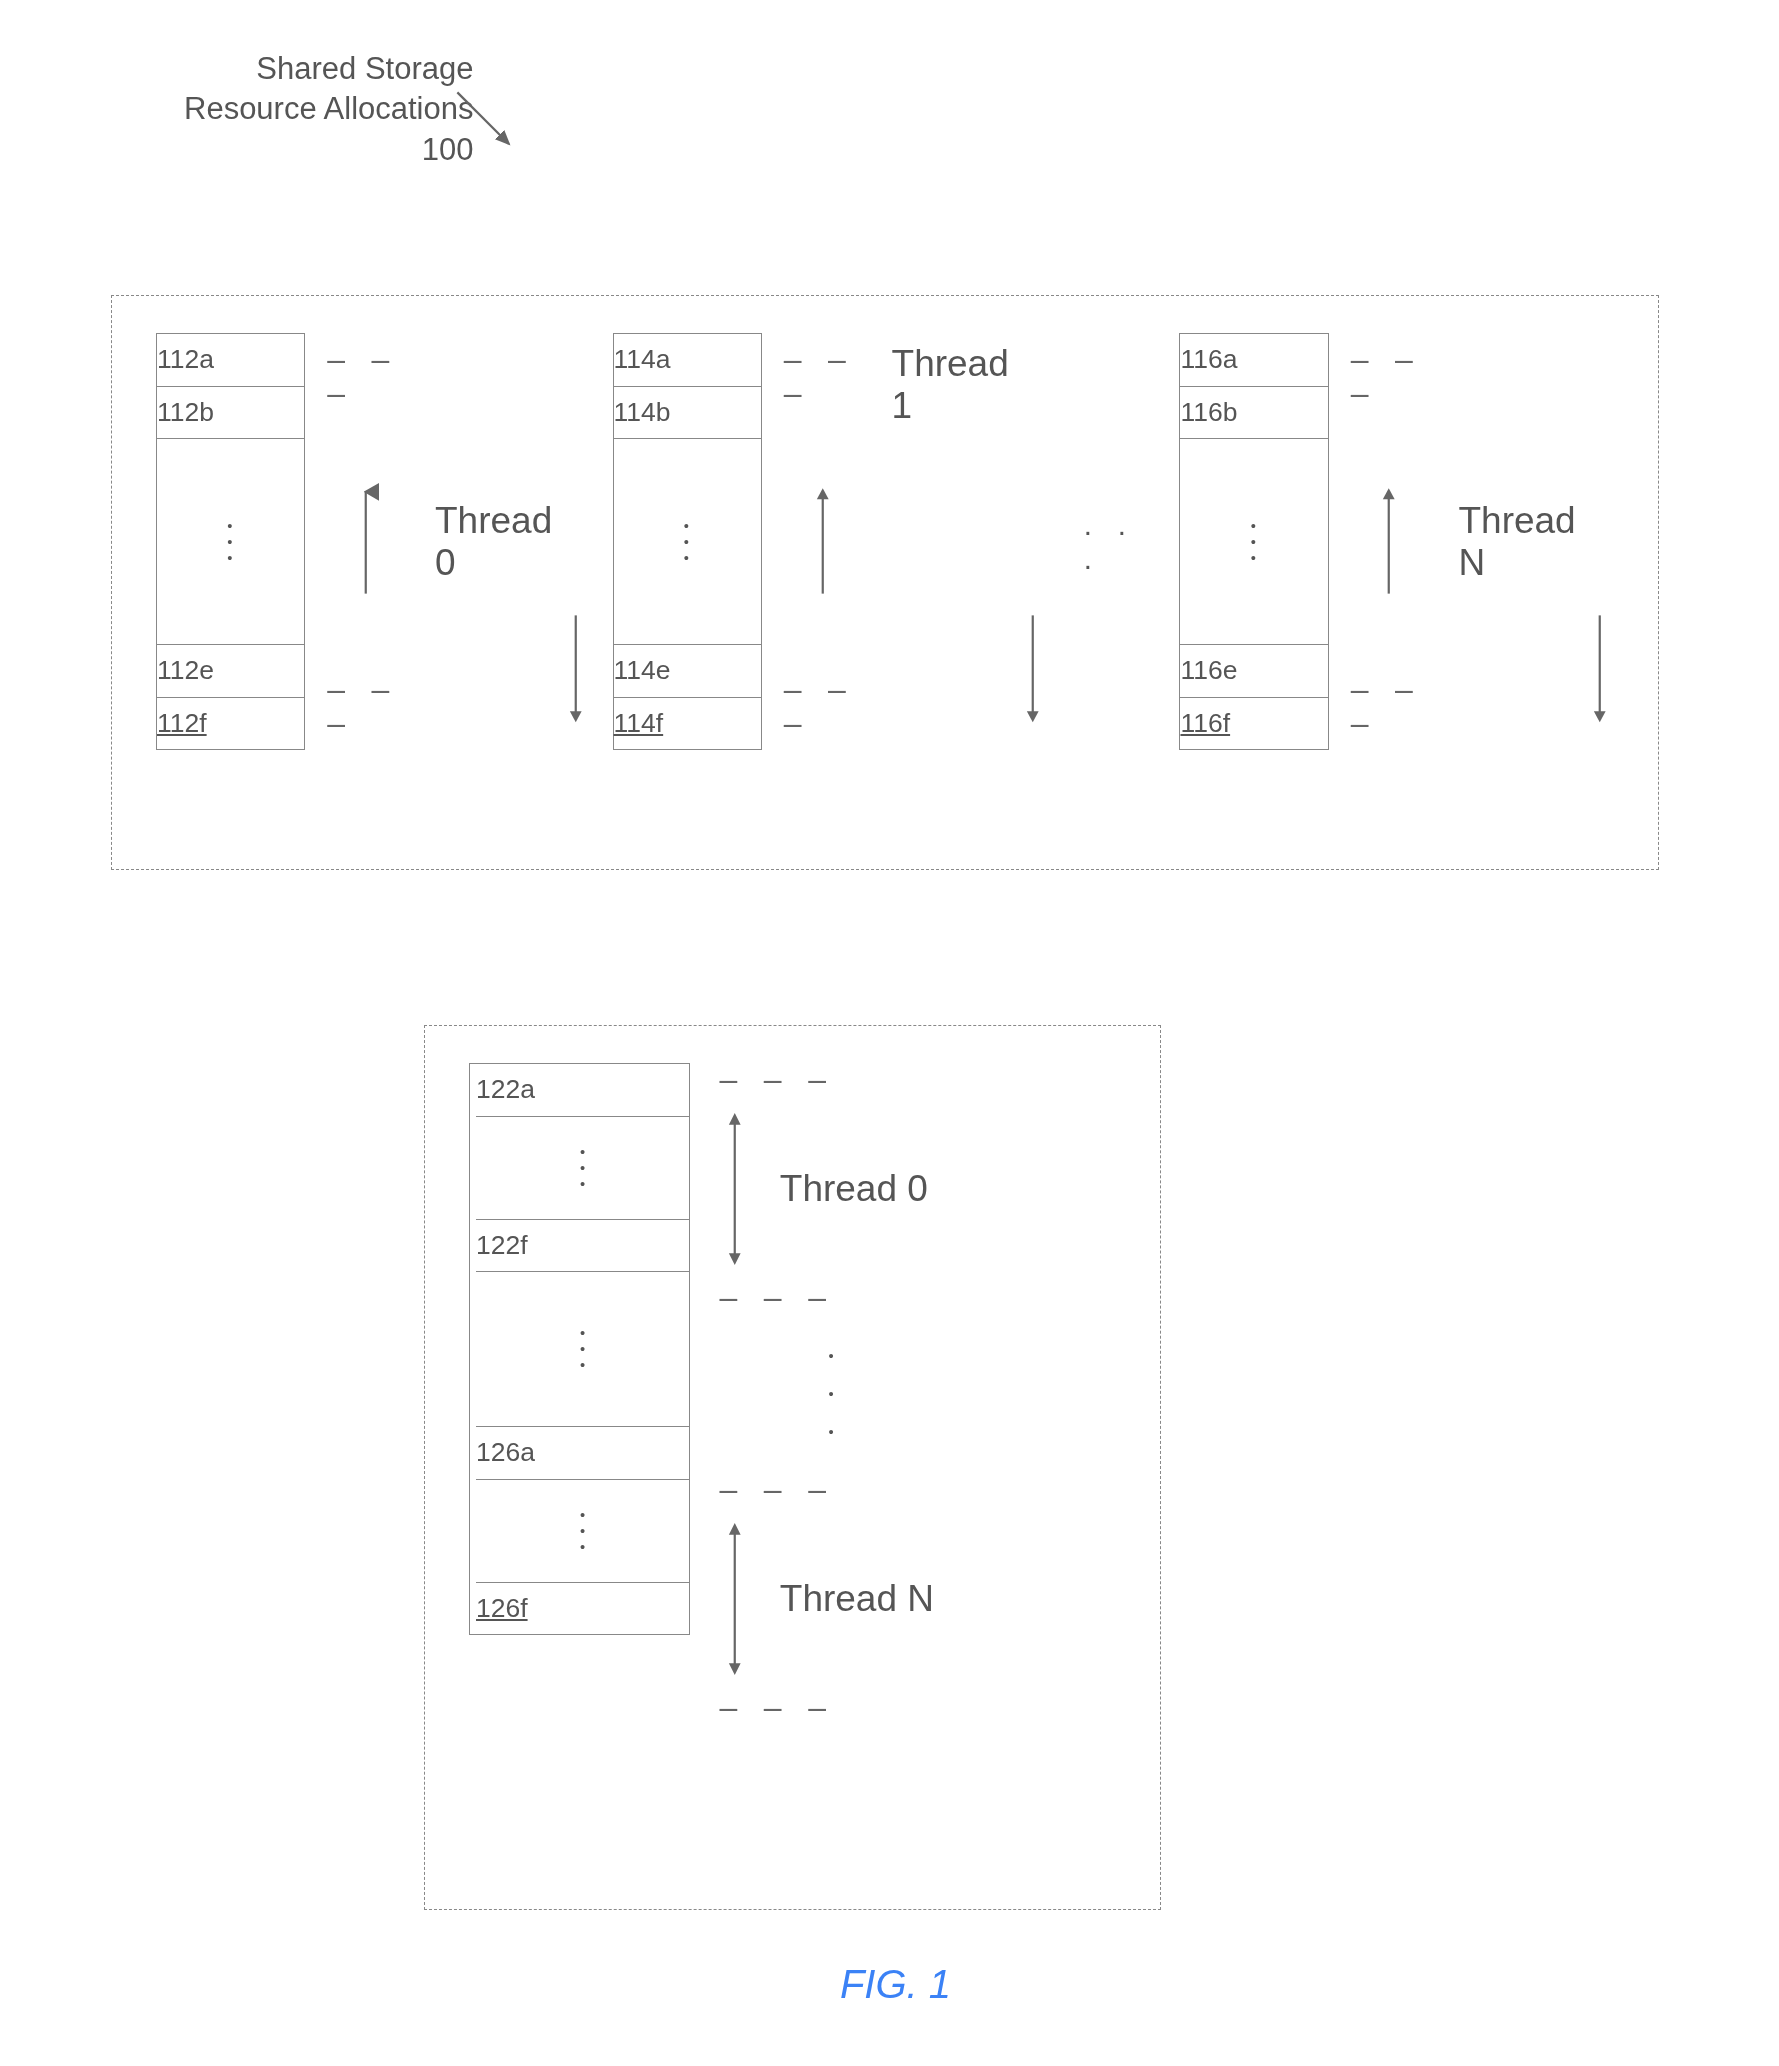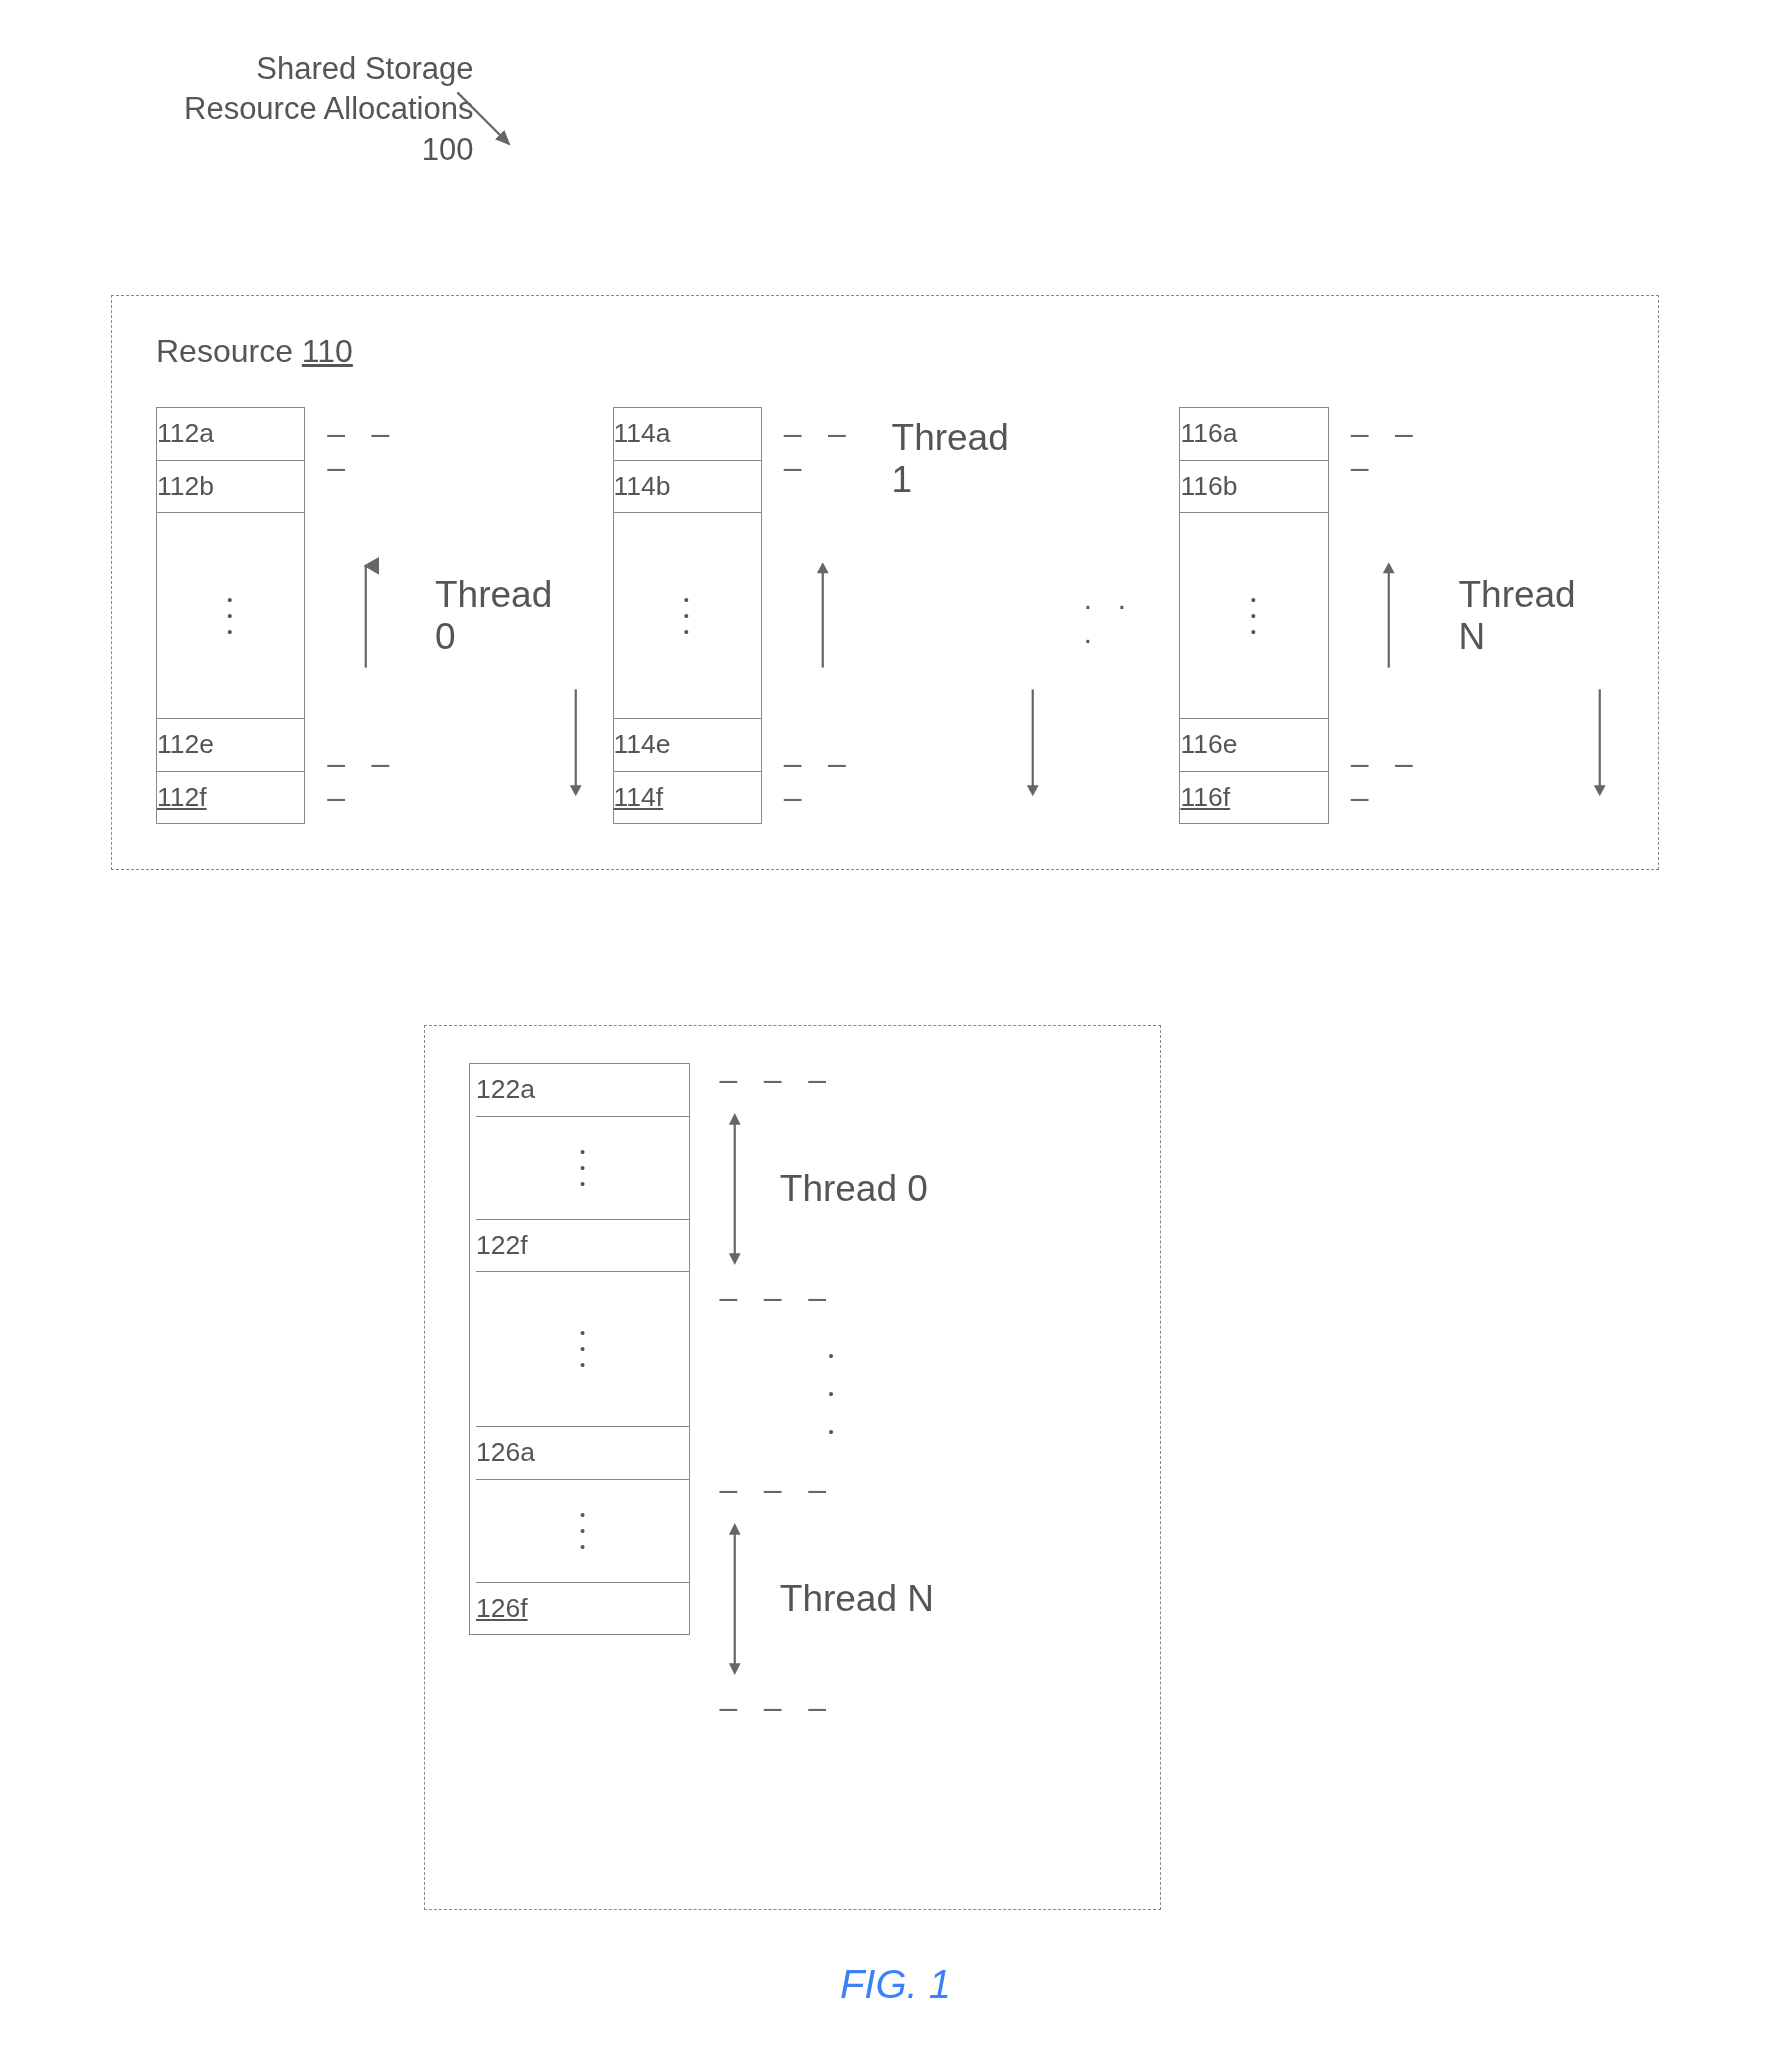--- a/index.html
+++ b/index.html
@@ -149,24 +149,20 @@
 <svg class="title-arrow" width="81" height="81" viewBox="0 0 110 110">
   <defs>
     <marker id="ah1" markerWidth="10" markerHeight="10" refX="6" refY="3" orient="auto">
       <path d="M0,0 L7,3 L0,6 Z" fill="#666"></path>
     </marker>
   </defs>
   <line x1="10" y1="10" x2="80" y2="80" stroke="#666" stroke-width="3" marker-end="url(#ah1)"></line>
 </svg>
 
 <div class="resource-box resource-110">
-  <div class="resource-header">
-    <span>Resource</span>
-    <span class="num">110</span>
-  </div>
   <div class="r110-content">
 
     <div class="slot-col">
       <div class="slot">112a</div>
       <div class="slot">112b</div>
       <div class="slot slot-mid">
           <div>•</div>
           <div>•</div>
           <div>•</div>
         </div>

